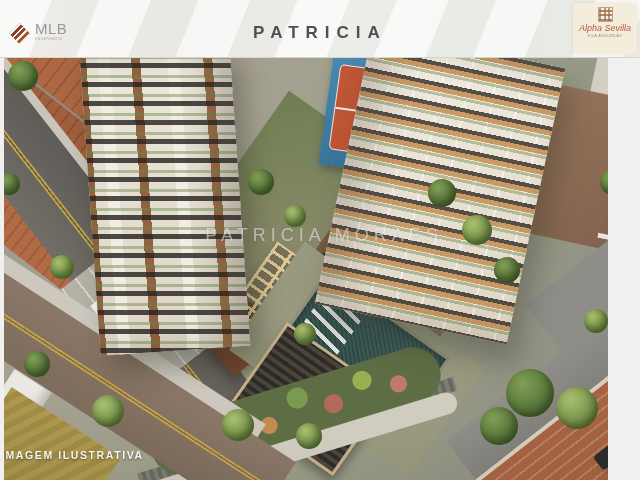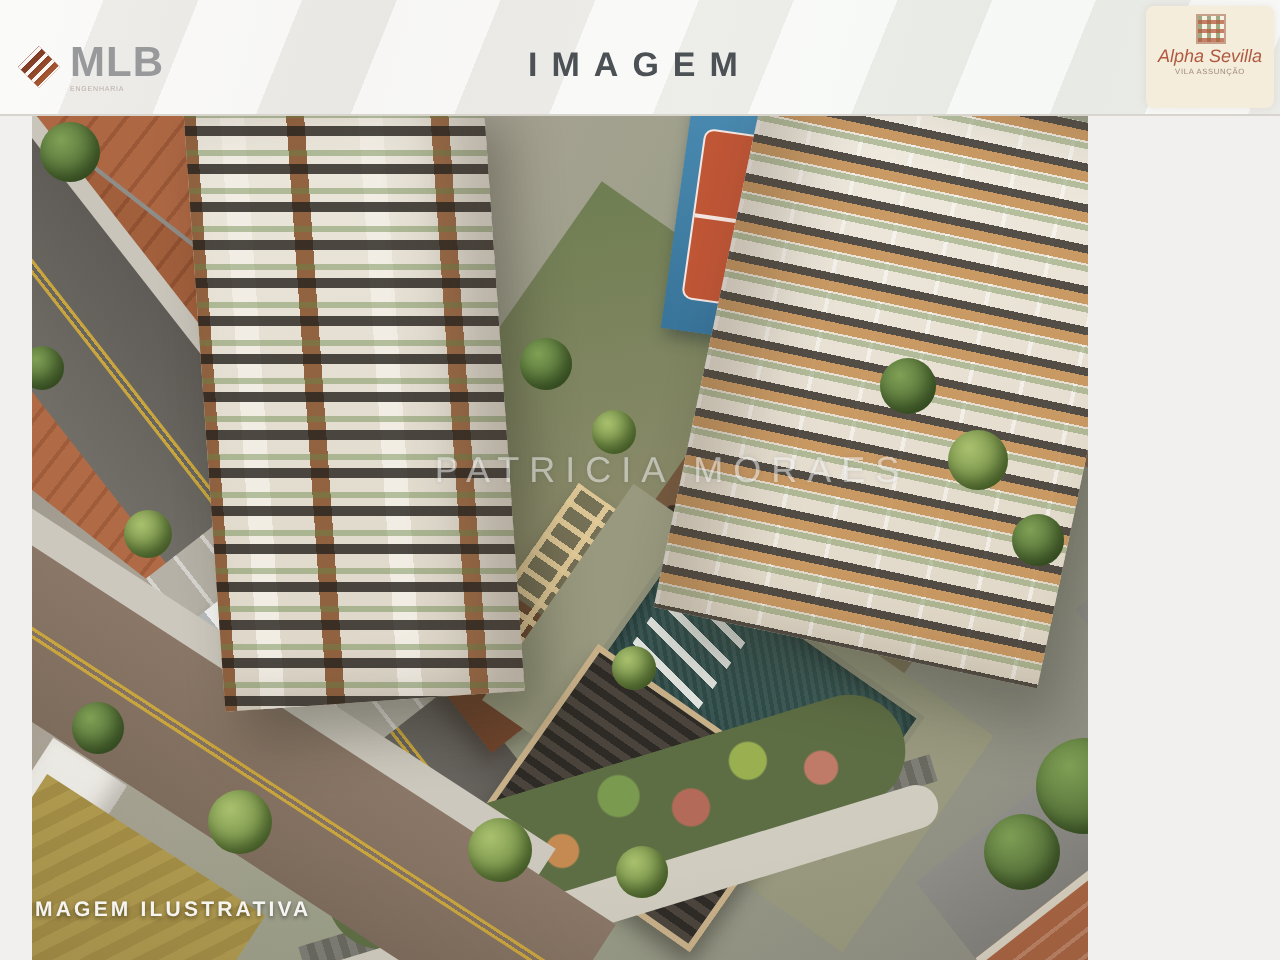--- a/index.html
+++ b/index.html
@@ -12,40 +12,40 @@
     border-bottom:1px solid #d8d5cf;z-index:30;}
   .header::before{content:"";position:absolute;inset:0;
     background:repeating-linear-gradient(112deg,rgba(255,255,255,.55) 0 48px,rgba(223,221,216,.30) 48px 92px);}
   .mlb{position:absolute;left:9px;top:21px;display:flex;gap:5px;align-items:flex-start;z-index:2;}
   .mlb-diamond{width:21px;height:21px;margin-top:2px;
     background:
       repeating-linear-gradient(135deg,transparent 0 3px,rgba(255,255,255,.95) 3px 4.6px),
       linear-gradient(135deg,#6e2f1f 0%,#8a4228 45%,#c4703c 100%);
     clip-path:polygon(50% 0,100% 50%,50% 100%,0 50%);}
   .mlb-text{line-height:1;}
-  .mlb-name{font-size:21px;font-weight:700;color:#97999b;letter-spacing:.5px;display:block;}
+  .mlb-name{font-size:15px;font-weight:400;color:#97999b;letter-spacing:.5px;display:block;}
   .mlb-cap{display:block;font-size:7px;color:#b9ada5;letter-spacing:.8px;
     transform:scale(.5);transform-origin:left top;white-space:nowrap;margin-top:1px;}
   .title{position:absolute;top:23px;left:0;right:0;text-align:center;margin:0;
     font-size:17px;font-weight:700;letter-spacing:7px;color:#4c5156;z-index:1;}
   .alpha-panel{position:absolute;right:3px;top:3px;width:64px;height:51px;
     background:#f4eddc;border-radius:4px;text-align:center;z-index:2;
     box-shadow:0 0 4px rgba(150,130,100,.15);}
   .tile-icon{display:block;width:13px;height:13px;margin:4px auto 2px auto;
     border:1px solid #c8a08a;
     background:
       repeating-linear-gradient(0deg,rgba(180,90,60,.75) 0 2px,transparent 2px 4.5px),
       repeating-linear-gradient(90deg,rgba(130,145,95,.75) 0 2px,transparent 2px 4.5px),#f7f2e6;}
   .alpha-name{display:block;font-family:Liberation Sans, sans-serif;font-style:italic;
     font-size:9px;color:#b05a40;white-space:nowrap;line-height:1.1;}
   .alpha-cap{display:block;font-size:7px;color:#a08876;letter-spacing:.6px;
     transform:scale(.55);transform-origin:center top;white-space:nowrap;}
 
   
-  .scene{position:absolute;top:57px;left:16px;width:528px;height:423px;overflow:hidden;
+  .scene{position:absolute;top:57px;left:4px;width:604px;height:423px;overflow:hidden;
     background:linear-gradient(120deg,#98938a 0%,#a8a194 25%,#9aa087 55%,#8f8c84 100%);}
   .scene div{position:absolute;}
 
   
   .roof1{left:-34px;top:-24px;width:180px;height:84px;transform:rotate(38deg);
     background:repeating-linear-gradient(90deg,rgba(120,60,35,.35) 0 2px,transparent 2px 12px),#ad6743;}
   .alley{left:-14px;top:74px;width:210px;height:14px;transform:rotate(38deg);background:#8f8d88;}
   .roof2{left:-44px;top:56px;width:190px;height:92px;transform:rotate(38deg);
     background:repeating-linear-gradient(90deg,rgba(110,55,30,.35) 0 2px,transparent 2px 11px),#a25f3c;}
   .roof3{left:-24px;top:136px;width:130px;height:74px;transform:rotate(38deg);
@@ -206,21 +206,21 @@
 <div class="stage">
 
   <div class="header">
     <div class="mlb">
       <span class="mlb-diamond"></span>
       <span class="mlb-text">
         <span class="mlb-name">MLB</span>
         <span class="mlb-cap">ENGENHARIA</span>
       </span>
     </div>
-    <h1 class="title">IMAGEM</h1>
+    <h1 class="title">PATRICIA</h1>
     <div class="alpha-panel">
       <span class="tile-icon"></span>
       <span class="alpha-name">Alpha Sevilla</span>
       <span class="alpha-cap">VILA ASSUNÇÃO</span>
     </div>
   </div>
 
   <div class="scene">
 
     <div class="roof1"></div>

